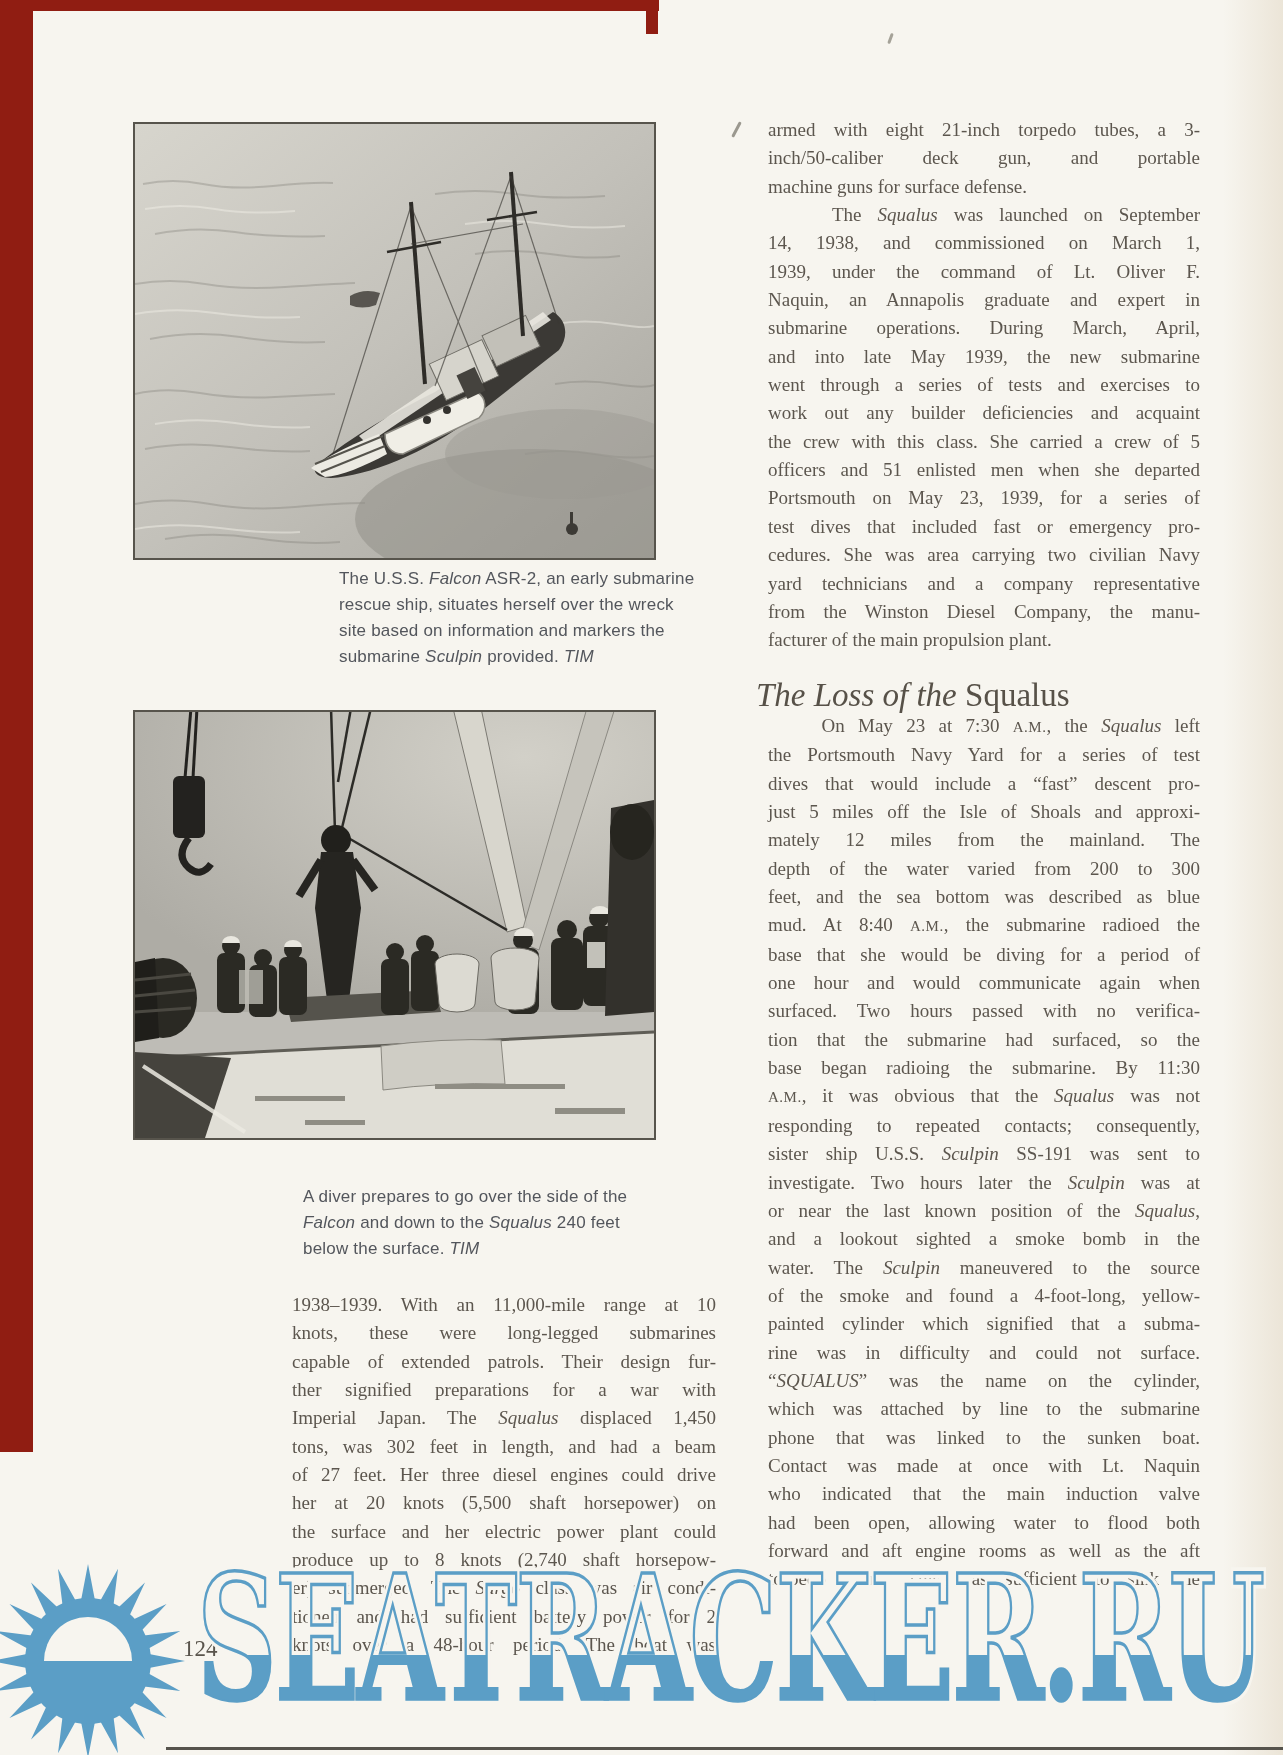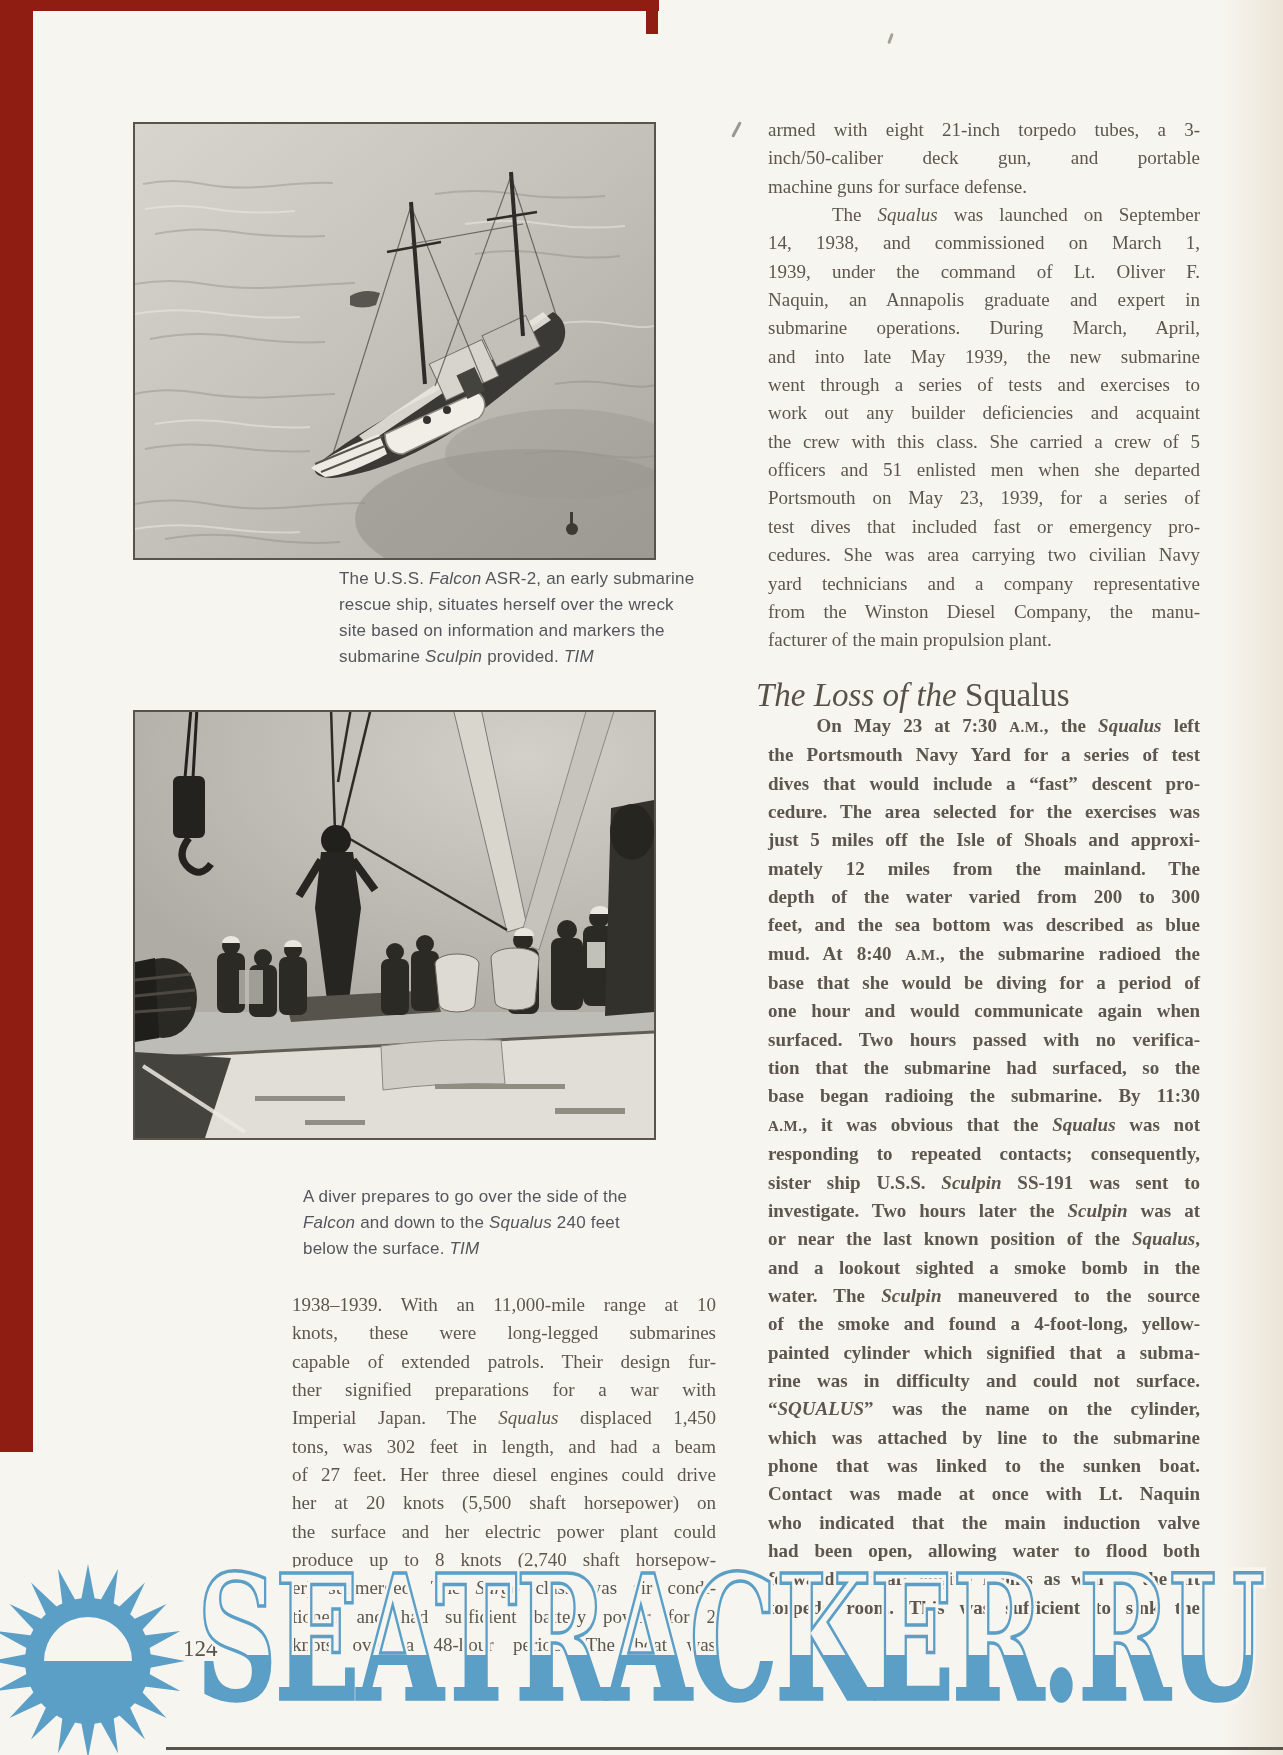--- a/index.html
+++ b/index.html
@@ -28,21 +28,21 @@
        font-size:17px;line-height:26px;letter-spacing:.2px;z-index:2;}
   #caption1{left:303px;top:566px;width:380px;margin-left:36px;}
   #caption2{left:303px;top:1150px;width:380px;margin-top:34px;}
   .cap .ln{text-align:left;text-align-last:left;}
   
   .col{position:absolute;color:#5c564e;font-size:19px;line-height:28.35px;z-index:2;}
   .col .ln{text-align:justify;text-align-last:justify;}
   .col .ln.end{text-align-last:left;}
   #left-body{left:292px;top:1276px;width:424px;margin-top:15px;}
   #right-para1{left:768px;top:116px;width:432px;}
-  #right-para2{left:768px;top:712px;width:432px;font-weight:bold;}
+  #right-para2{left:768px;top:712px;width:432px;}
   #right-heading{position:absolute;left:756px;top:677px;width:432px;font-size:33px;
        color:#575148;z-index:2;}
   .sc{font-size:15px;letter-spacing:.5px;}
   
   #page-num{position:absolute;left:183px;top:1636px;font-size:23px;color:#59544c;z-index:6;}
   #sun{position:absolute;left:0px;top:1560px;z-index:5;}
   .wm{position:absolute;left:197px;top:1553px;width:1086px;height:200px;z-index:9;pointer-events:none;}
   .wm span{position:absolute;left:0;top:0;white-space:nowrap;line-height:1;
       font-family:"DejaVu Serif",serif;font-weight:700;font-size:172px;letter-spacing:-3px;
       transform-origin:0 0;}
@@ -287,21 +287,20 @@
       <div class="ln">yard technicians and a company representative</div>
       <div class="ln">from the Winston Diesel Company, the manu-</div>
       <div class="ln end">facturer of the main propulsion plant.</div>
     </div>
   <div id="right-heading"><i>The Loss of the</i> Squalus</div>
   <div id="right-para2" class="col">
 
   <div class="ln">&nbsp;&nbsp;&nbsp;&nbsp;On May 23 at 7:30 <span class="sc">A.M.</span>, the <i>Squalus</i> left</div>
       <div class="ln">the Portsmouth Navy Yard for a series of test</div>
       <div class="ln">dives that would include a “fast” descent pro-</div>
-      <div class="ln">cedure. The area selected for the exercises was</div>
       <div class="ln">just 5 miles off the Isle of Shoals and approxi-</div>
       <div class="ln">mately 12 miles from the mainland. The</div>
       <div class="ln">depth of the water varied from 200 to 300</div>
       <div class="ln">feet, and the sea bottom was described as blue</div>
       <div class="ln">mud. At 8:40 <span class="sc">A.M.</span>, the submarine radioed the</div>
       <div class="ln">base that she would be diving for a period of</div>
       <div class="ln">one hour and would communicate again when</div>
       <div class="ln">surfaced. Two hours passed with no verifica-</div>
       <div class="ln">tion that the submarine had surfaced, so the</div>
       <div class="ln">base began radioing the submarine. By 11:30</div>

